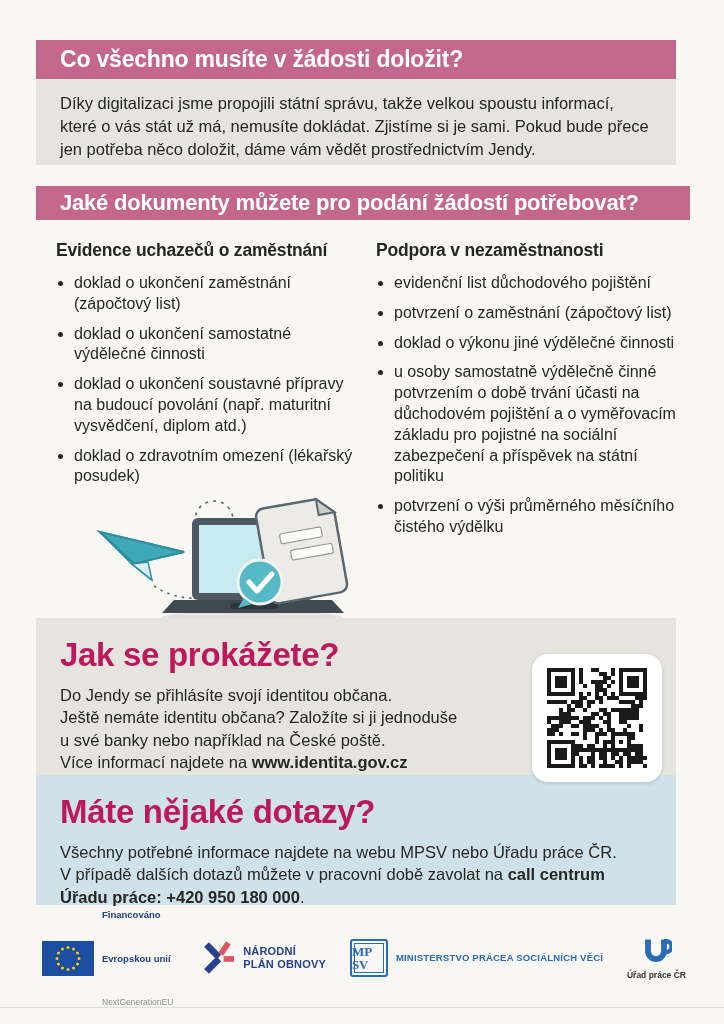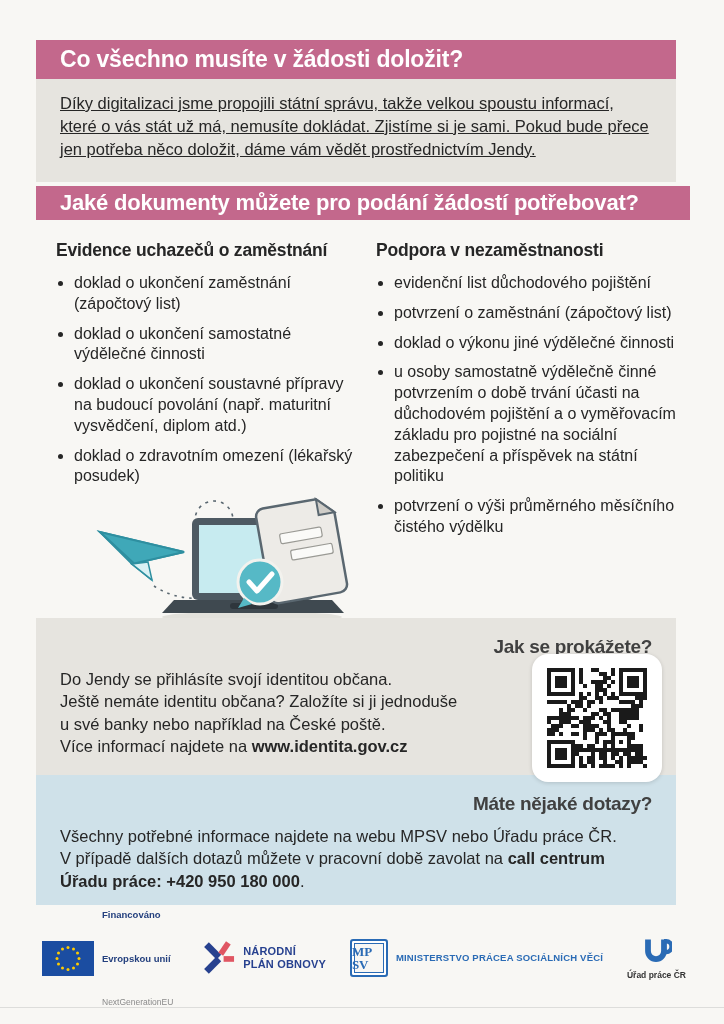--- a/index.html
+++ b/index.html
@@ -12,37 +12,37 @@
   
   .band{
     position:absolute; left:36px; background:#c3688c; color:#fff;
     font-weight:bold; box-sizing:border-box; padding-left:24px;
     letter-spacing:-0.2px; white-space:nowrap;
   }
   .band1{ top:40px; width:640px; height:39px; font-size:23px; line-height:39px;}
   .band2{ top:186px; width:654px; height:34px; font-size:22px; line-height:34px;}
   
   .graybox{
-    position:absolute; left:36px; top:79px; width:640px; height:103px;
+    position:absolute; left:36px; top:79px; width:640px; height:86px;
     background:#e6e4df; box-sizing:border-box; padding:13px 22px 0 24px;
-    font-size:16.5px; line-height:1.38;text-decoration:underline;
+    font-size:16.5px; line-height:1.38;
   }
   
   .col{ position:absolute; top:240px; }
   .col-left{ left:56px; width:300px; }
   .col-right{ left:376px; width:312px; }
   .col h3{ margin:0 0 12px 0; font-size:17.5px; letter-spacing:-0.2px; }
   .col ul{ margin:0; padding-left:18px; }
   .col li{ font-size:16px; line-height:1.3; margin-bottom:9px; }
   
   .sec{
     position:absolute; left:36px; width:640px; box-sizing:border-box;
     padding:18px 24px 0 24px;
   }
-  .sec h2{ margin:0 0 10px 0; font-size:19px; letter-spacing:-0.3px; color:#404040;text-align:right;}
+  .sec h2{ margin:0 0 10px 0; font-size:33px; letter-spacing:-0.3px; color:#be185d;}
   .sec p{ margin:0; font-size:16.5px; line-height:1.36; }
   .sec-identity{ top:618px; height:157px; background:#e6e4df; }
   .sec-questions{ top:775px; height:130px; background:#cfe1e9; }
   
   .qr-card{
     position:absolute; left:532px; top:654px; width:130px; height:128px;
     background:#fff; border-radius:16px; box-shadow:0 1px 4px rgba(0,0,0,.15);
     display:flex; align-items:center; justify-content:center;
   }
   

